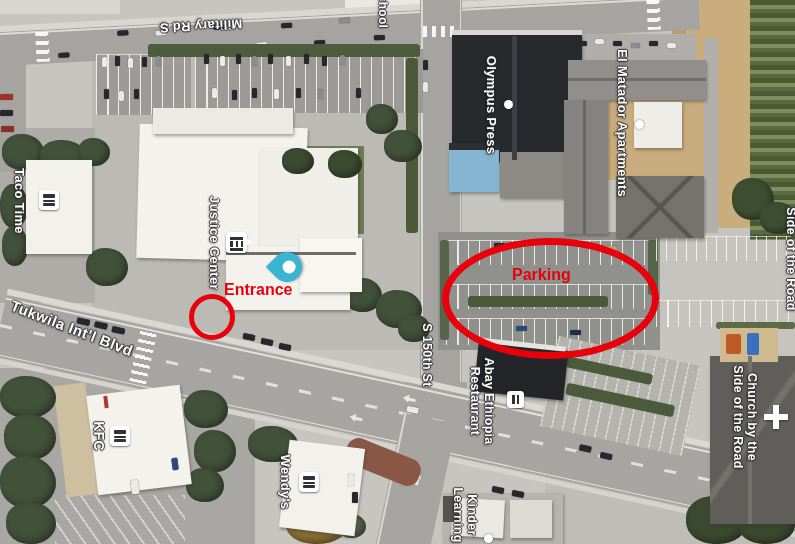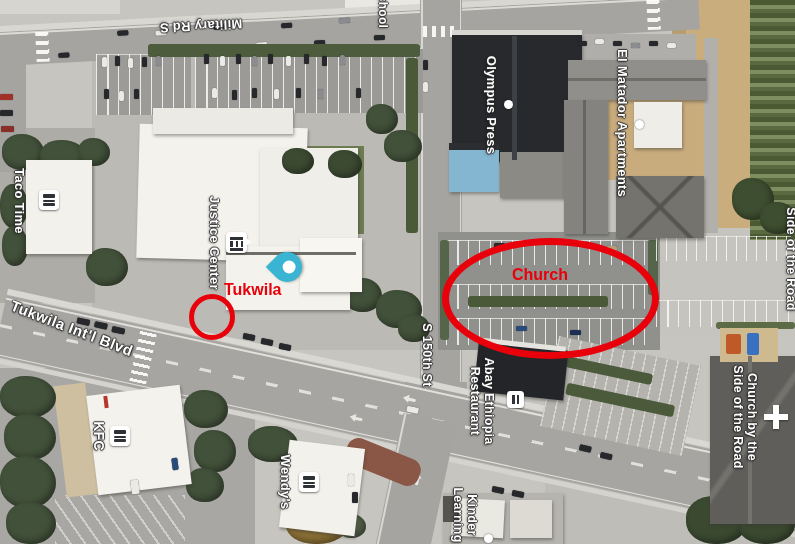--- a/index.html
+++ b/index.html
@@ -315,16 +315,16 @@
     <span>Learning</span>
   </div>
   <div class="lbl" style="left:745px;top:417px;--r:90deg;font-size:12.5px;">
     <span>Church by the</span>
     <span>Side of the Road</span>
   </div>
   <div class="lbl" style="left:791px;top:259px;--r:90deg;font-size:12.5px;">Side of the Road</div>
 
   <div class="ann" style="left:189px;top:294px;width:36px;height:36px;border:5px solid #e8000b;border-radius:50%;"></div>
   <div class="ann" style="left:442px;top:238px;width:203px;height:107px;border:7px solid #e8000b;border-radius:50%;"></div>
-  <div class="ann-text" style="left:224px;top:281px;">Tukwila</div>
-  <div class="ann-text" style="left:512px;top:266px;">Church</div>
+  <div class="ann-text" style="left:224px;top:281px;">Entrance</div>
+  <div class="ann-text" style="left:512px;top:266px;">Parking</div>
 
 </div>
 
 </body></html>

